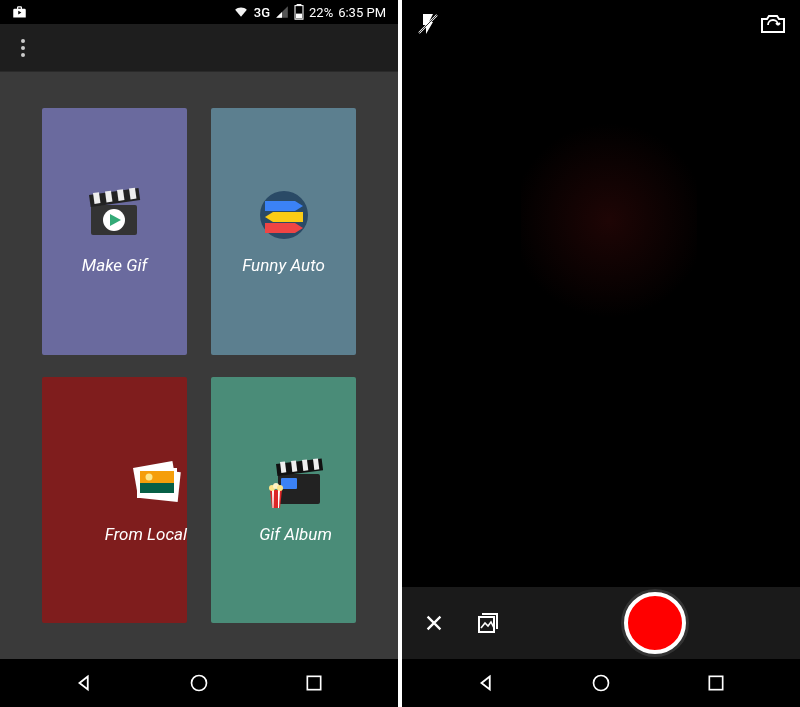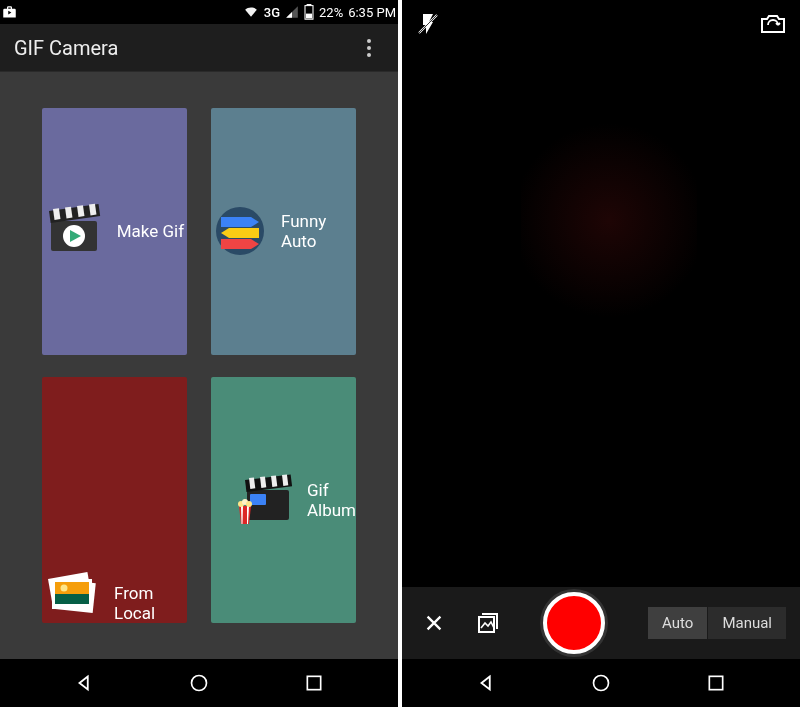--- a/index.html
+++ b/index.html
@@ -18,21 +18,21 @@
     flex-direction: column;
     position: relative;
     overflow: hidden;
   }
   
   .statusbar {
     height: 24px;
     background: #000;
     display: flex;
     align-items: center;
-    padding: 0 2px;
+    padding: 0 12px;
     color: #fff;
     font-size: 13px;
   }
   .statusbar .left { display: flex; align-items: center; gap: 4px; }
   .statusbar .spacer { flex: 1; }
   .statusbar .right { display: flex; align-items: center; gap: 5px; }
   .statusbar svg { display: block; }
 
   
   .appbar {
@@ -59,28 +59,29 @@
     flex: 1;
     background: #3a3a3a;
     padding: 36px 42px;
     display: grid;
     grid-template-columns: 1fr 1fr;
     grid-template-rows: 1fr 1fr;
     gap: 22px 24px;
   }
   .tile {
     display: flex;
-    flex-direction: row;
+    flex-direction: column;
     align-items: center;
     justify-content: center;
     gap: 12px;
     color: #fff;
     font-size: 17px;
     cursor: pointer;
     border-radius: 2px;
+    font-style: italic;
   }
   .tile-purple { background: #6a6a9e; }
   .tile-blue   { background: #5c7f8f; }
   .tile-rose   { background: #7f1d1d; align-items: flex-end; }
   .tile-teal   { background: #4a8c78; padding-left: 24px; }
   .tile-icon   { width: 60px; height: 56px; display:flex; align-items:center; justify-content:center; }
 
   
   .navbar {
     height: 48px;
@@ -174,21 +175,20 @@
             <rect x="1" y="2" width="10" height="17" fill="none" stroke="#fff" stroke-width="1.3"></rect>
             <rect x="2.2" y="12" width="7.6" height="6" fill="#fff"></rect>
           </svg>
       </span>
       <span>22%</span>
       <span>6:35 PM</span>
     </div>
   </div>
 
   <div class="appbar">
-    <div class="title">GIF Camera</div>
     <div class="overflow-wrap">
       <div class="overflow-dots"></div>
     </div>
   </div>
 
   <div class="content1">
 
     <div class="tile tile-purple">
       <div class="tile-icon">
         <svg width="60" height="56" viewBox="0 0 60 56">
@@ -303,24 +303,20 @@
     <div class="cambtn">
       <svg width="24" height="24" viewBox="0 0 24 24">
         <rect x="3" y="6" width="15" height="15" fill="none" stroke="#fff" stroke-width="2"></rect>
         <path d="M6 3 h15 v15" fill="none" stroke="#fff" stroke-width="2"></path>
         <path d="M5 17 l4 -5 l3 3 l3 -4 l3 6" fill="none" stroke="#fff" stroke-width="1.6"></path>
       </svg>
     </div>
     <div style="flex:1; display:flex; justify-content:center;">
       <div class="shutter"></div>
     </div>
-    <div class="segwrap">
-      <div class="seg active">Auto</div>
-      <div class="seg">Manual</div>
-    </div>
   </div>
 
   <div class="navbar">
     <div class="navbtn">
       <svg width="22" height="22" viewBox="0 0 24 24">
           <path fill="none" stroke="#fff" stroke-width="2" d="M15 5 L6 12 L15 19 Z"></path>
         </svg>
     </div>
     <div class="navbtn">
       <svg width="20" height="20" viewBox="0 0 24 24">

